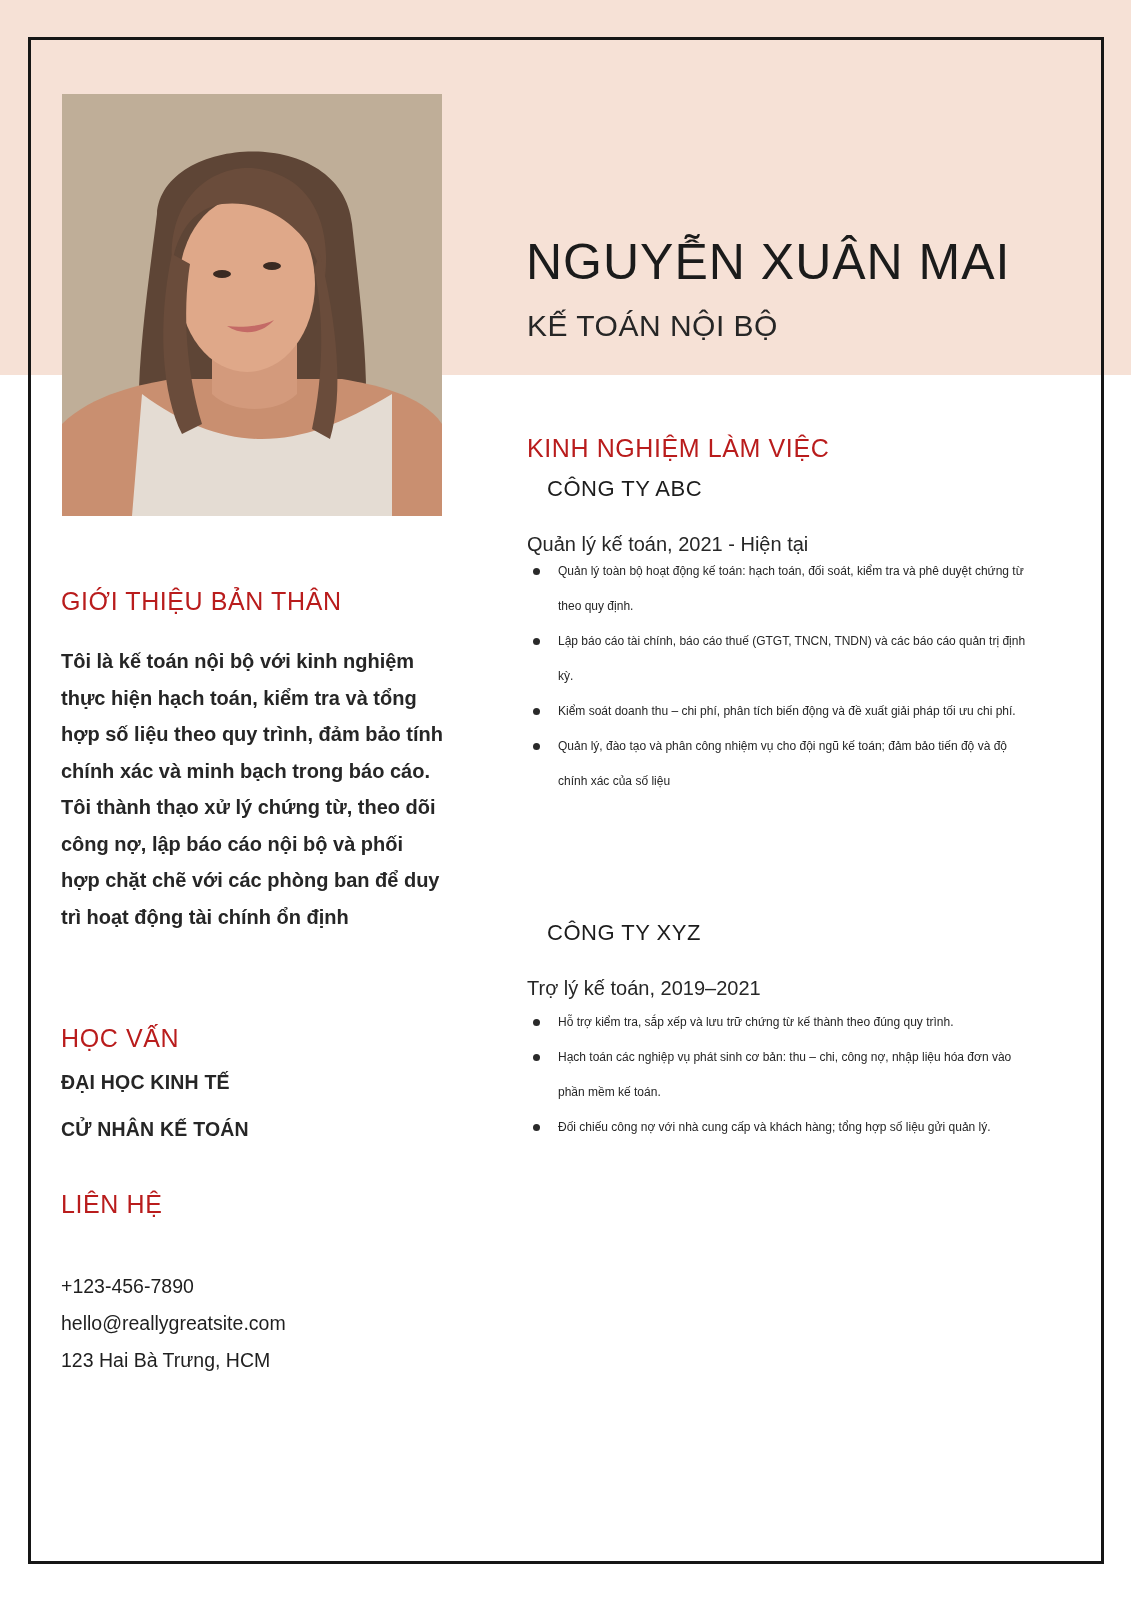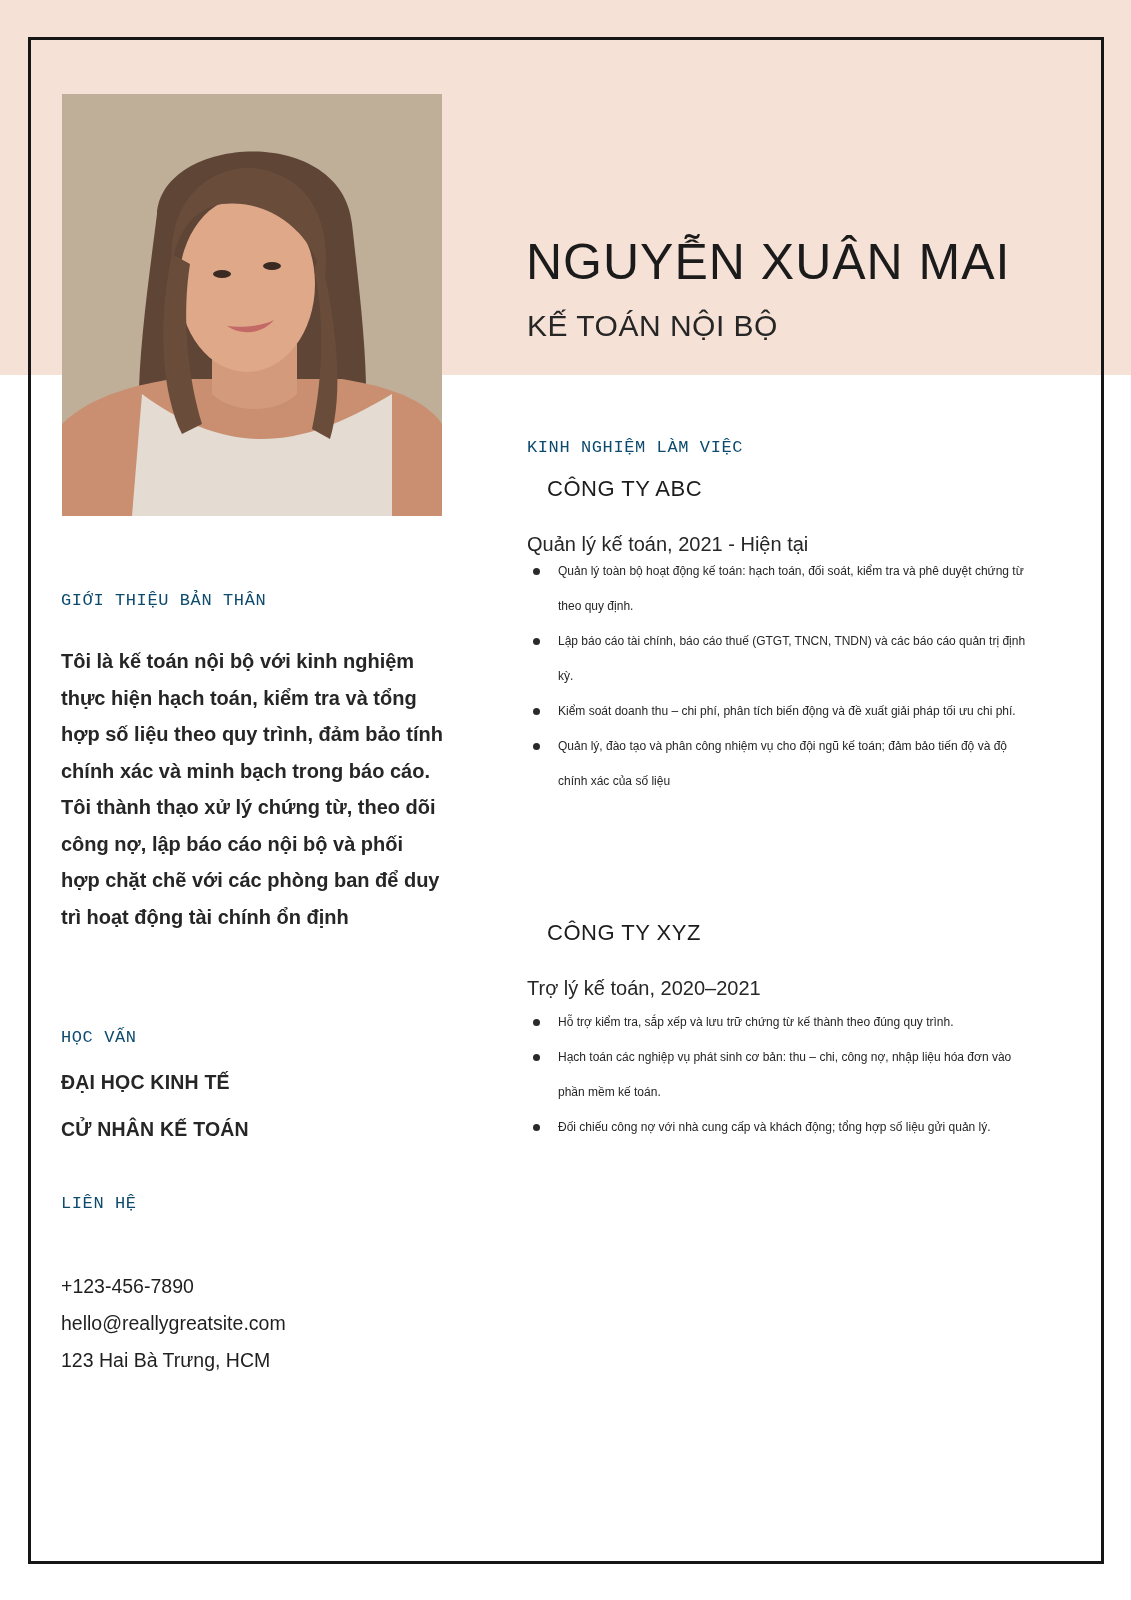--- a/index.html
+++ b/index.html
@@ -8,21 +8,21 @@
 
     .pink-band { position: absolute; left: 0; top: 0; width: 1131px; height: 375px; background: #f6e1d6; }
     .frame { position: absolute; left: 28px; top: 37px; width: 1076px; height: 1527px; border: 3px solid #161616; }
 
     .photo { position: absolute; left: 62px; top: 94px; width: 380px; height: 422px; overflow: hidden; background: #c0ae97; }
     .photo svg { display: block; width: 100%; height: 100%; }
 
     .name { position: absolute; left: 526px; top: 232px; font-size: 50px; line-height: 60px; letter-spacing: 1px; color: #1b1b1b; white-space: nowrap; font-weight: 500; }
     .role { position: absolute; left: 527px; top: 306px; font-size: 30px; line-height: 40px; letter-spacing: 0.5px; color: #262626; white-space: nowrap; }
 
-    .h-section { font-size: 17px; line-height: 32px; letter-spacing: 0.6px; color: #0c4a6e; white-space: nowrap; font-family: Liberation Mono, monospace; }
+    .h-section { font-size: 25px; line-height: 32px; letter-spacing: 0.6px; color: #b91c1c; white-space: nowrap; }
     .body-text { font-size: 20px; line-height: 36.5px; color: #262626; font-weight: bold; }
 
     .left-col { position: absolute; left: 61px; width: 385px; }
     #about-h { top: 585px; }
     #about-p { top: 643px; }
     #edu-h { top: 1022px; }
     #edu-1 { top: 1064px; font-size: 19.5px; letter-spacing: 0.2px; }
     #edu-2 { top: 1111px; font-size: 19.5px; letter-spacing: 0.2px; }
     #contact-h { top: 1188px; }
     #contact-list { top: 1268px; }
@@ -95,18 +95,18 @@
 <div class="right-col company" id="c1-name">CÔNG TY ABC</div>
 <div class="right-col job-line" id="c1-job">Quản lý kế toán, 2021 - Hiện tại</div>
 <ul class="right-col bullets" id="c1-list">
   <li>Quản lý toàn bộ hoạt động kế toán: hạch toán, đối soát, kiểm tra và phê duyệt chứng từ theo quy định.</li>
   <li>Lập báo cáo tài chính, báo cáo thuế (GTGT, TNCN, TNDN) và các báo cáo quản trị định kỳ.</li>
   <li>Kiểm soát doanh thu – chi phí, phân tích biến động và đề xuất giải pháp tối ưu chi phí.</li>
   <li>Quản lý, đào tạo và phân công nhiệm vụ cho đội ngũ kế toán; đảm bảo tiến độ và độ chính xác của số liệu</li>
 </ul>
 
 <div class="right-col company" id="c2-name">CÔNG TY XYZ</div>
-<div class="right-col job-line" id="c2-job">Trợ lý kế toán, 2020–2021</div>
+<div class="right-col job-line" id="c2-job">Trợ lý kế toán, 2019–2021</div>
 <ul class="right-col bullets" id="c2-list">
   <li>Hỗ trợ kiểm tra, sắp xếp và lưu trữ chứng từ kế thành theo đúng quy trình.</li>
   <li>Hạch toán các nghiệp vụ phát sinh cơ bản: thu – chi, công nợ, nhập liệu hóa đơn vào phần mềm kế toán.</li>
-  <li>Đối chiếu công nợ với nhà cung cấp và khách động; tổng hợp số liệu gửi quản lý.</li>
+  <li>Đối chiếu công nợ với nhà cung cấp và khách hàng; tổng hợp số liệu gửi quản lý.</li>
 </ul>
 
 </body></html>

